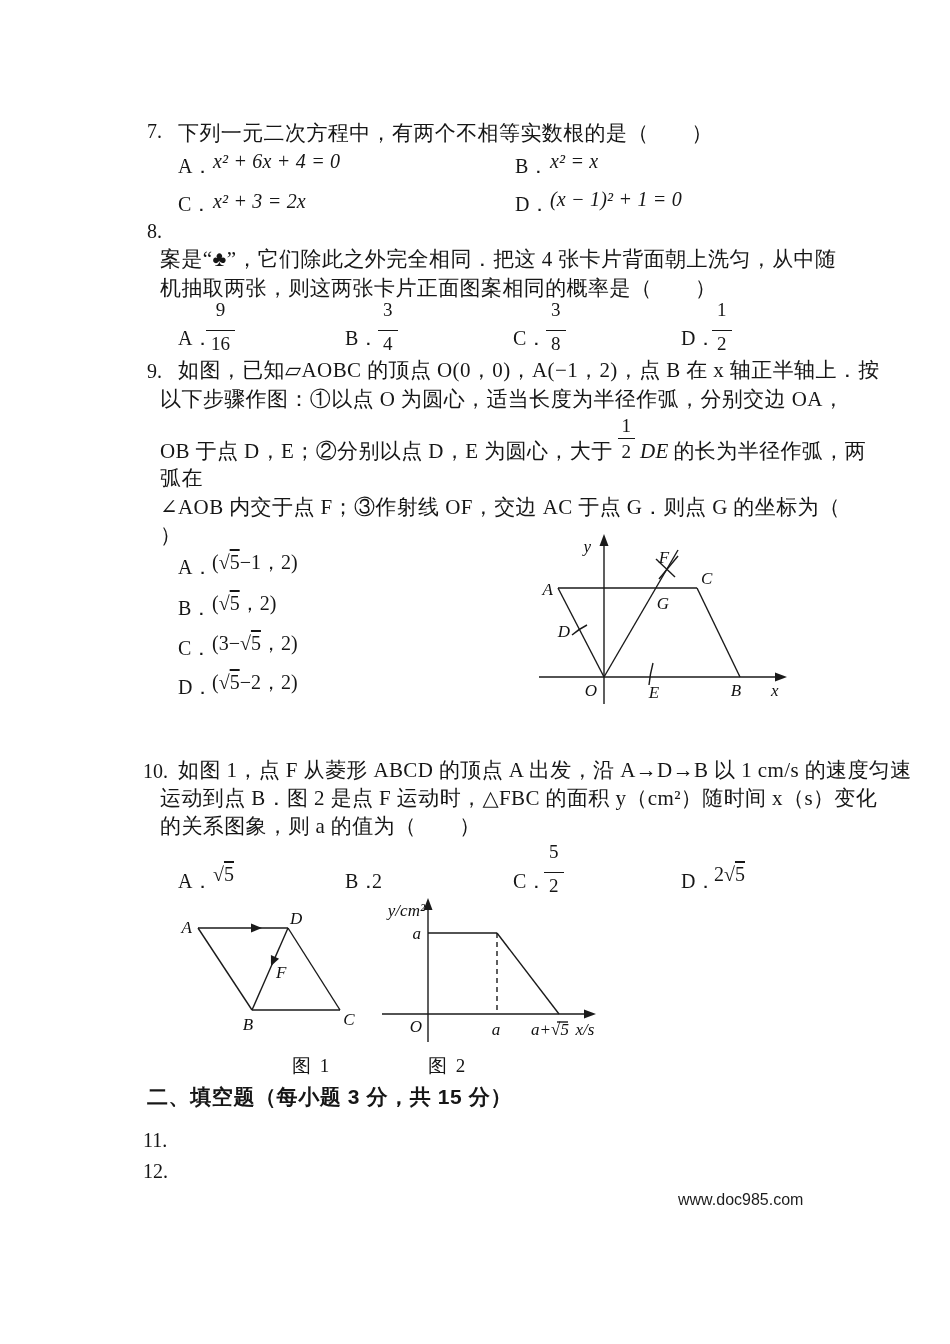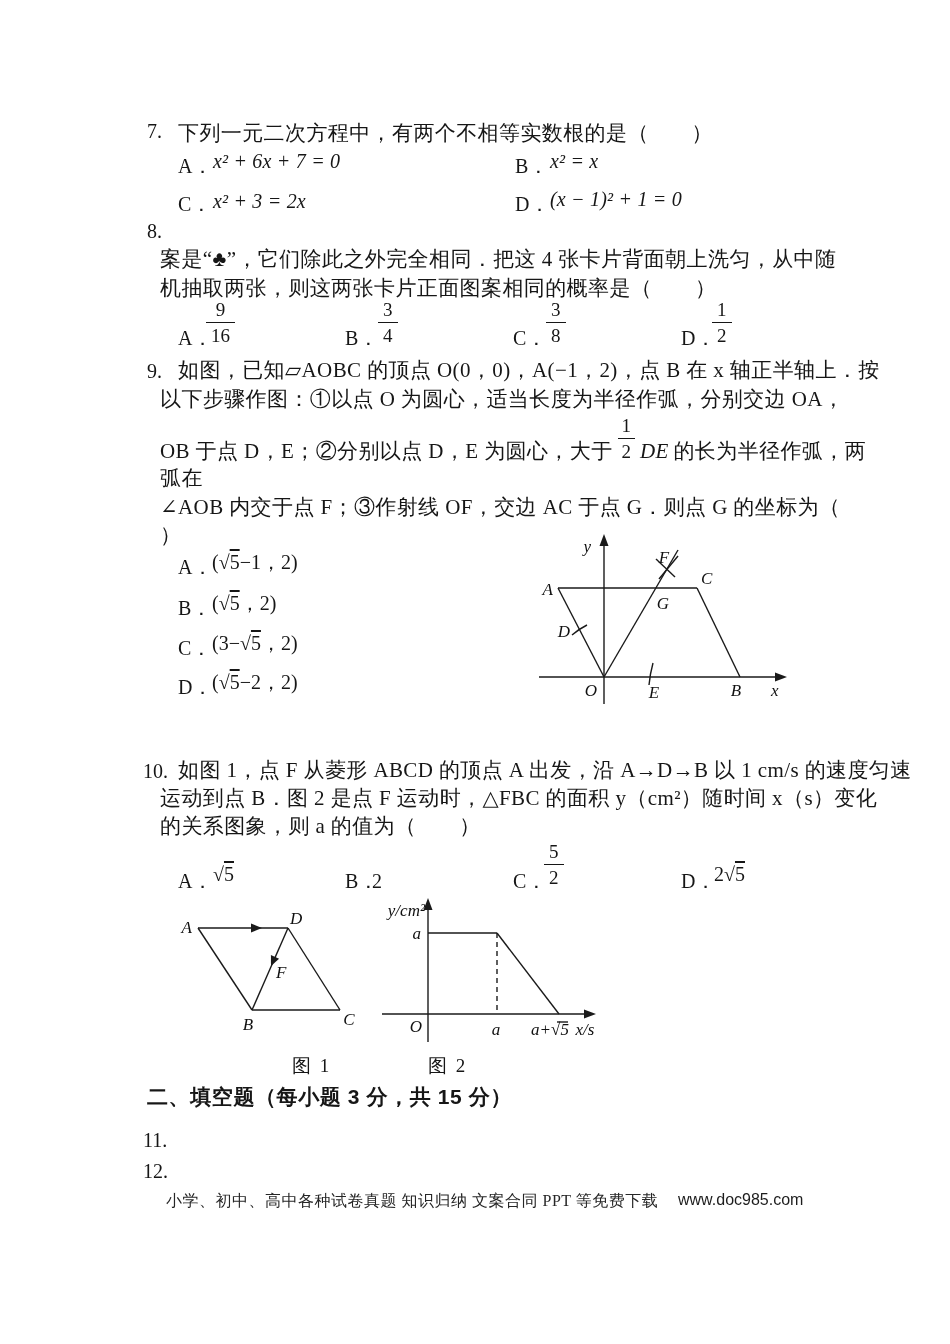--- a/index.html
+++ b/index.html
@@ -6,21 +6,21 @@
   .page{position:relative;width:950px;height:1344px;background:#ffffff;overflow:hidden;
         font-family:"Liberation Serif","DejaVu Serif",serif;color:#161616;}
   .ln{position:absolute;white-space:nowrap;font-size:21px;line-height:24px;letter-spacing:.4px;}
   .num{position:absolute;white-space:nowrap;font-size:20px;line-height:24px;}
   .math{font-style:italic;font-family:"Liberation Serif",serif;letter-spacing:.2px;}
   .opt-label{position:absolute;font-size:20px;line-height:22px;}
   .opt-f{position:absolute;font-size:20px;line-height:24px;white-space:nowrap;}
   .frac{position:absolute;display:inline-flex;flex-direction:column;align-items:center;
         font-size:19px;line-height:1.12;text-align:center;}
   .frac .nm{padding:0 5px 2px;}
-  .frac .dn{border-top:1.5px solid #161616;padding:2px 5px 0;}
+  .frac .dn{border-top:1.5px solid #161616;padding:2px 5px 0;margin-top:8px;}
   .fracI{display:inline-flex;flex-direction:column;align-items:center;font-size:19px;
          line-height:1.12;text-align:center;margin:0 5px;}
   .fracI .nm{padding:0 4px 2px;}
   .fracI .dn{border-top:1.5px solid #161616;padding:2px 4px 0;}
   .flexbot{position:absolute;display:flex;align-items:flex-end;white-space:nowrap;}
   .rv{text-decoration:overline;}
   .rs{font-style:normal;}
   .blank{display:inline-block;width:92px;height:22px;border-bottom:1.6px solid #161616;
          vertical-align:bottom;}
   .sec-h{position:absolute;font-family:"Liberation Sans","DejaVu Sans",sans-serif;
@@ -36,21 +36,21 @@
 </style>
 </head>
 <body>
 
 <div class="page">
 
   <div class="num" style="left:147px;top:119px">7.</div>
   <div class="ln" style="left:178px;top:121px">下列一元二次方程中，有两个不相等实数根的是（　　）</div>
 
   <div class="opt-label" style="left:178px;top:155px">A．</div>
-  <div class="opt-f math" style="left:213px;top:149px">x² + 6x + 7 = 0</div>
+  <div class="opt-f math" style="left:213px;top:149px">x² + 6x + 4 = 0</div>
   <div class="opt-label" style="left:515px;top:155px">B．</div>
   <div class="opt-f math" style="left:550px;top:149px">x² = x</div>
 
   <div class="opt-label" style="left:178px;top:193px">C．</div>
   <div class="opt-f math" style="left:213px;top:189px">x² + 3 = 2x</div>
   <div class="opt-label" style="left:515px;top:193px">D．</div>
   <div class="opt-f math" style="left:550px;top:187px">(x − 1)² + 1 = 0</div>
 
   <div class="num" style="left:147px;top:219px">8.</div>
   <div class="ln" style="left:160px;top:247px">案是“♣”，它们除此之外完全相同．把这 4 张卡片背面朝上洗匀，从中随</div>
@@ -192,16 +192,15 @@
 
   <div class="cap" style="left:292px;top:1053px">图 1</div>
   <div class="cap" style="left:428px;top:1053px">图 2</div>
 
   <div class="sec-h" style="left:147px;top:1083px">二、填空题（每小题 3 分，共 15 分）</div>
 
   <div class="num" style="left:143px;top:1128px">11.</div>
 
   <div class="num" style="left:143px;top:1159px">12.</div>
 
-  <div class="footer-l" style="left:166px;top:1191px">小学、初中、高中各种试卷真题 知识归纳 文案合同 PPT 等免费下载</div>
   <div class="footer-r" style="left:678px;top:1191px">www.doc985.com</div>
 
 </div>
 
 </body></html>

